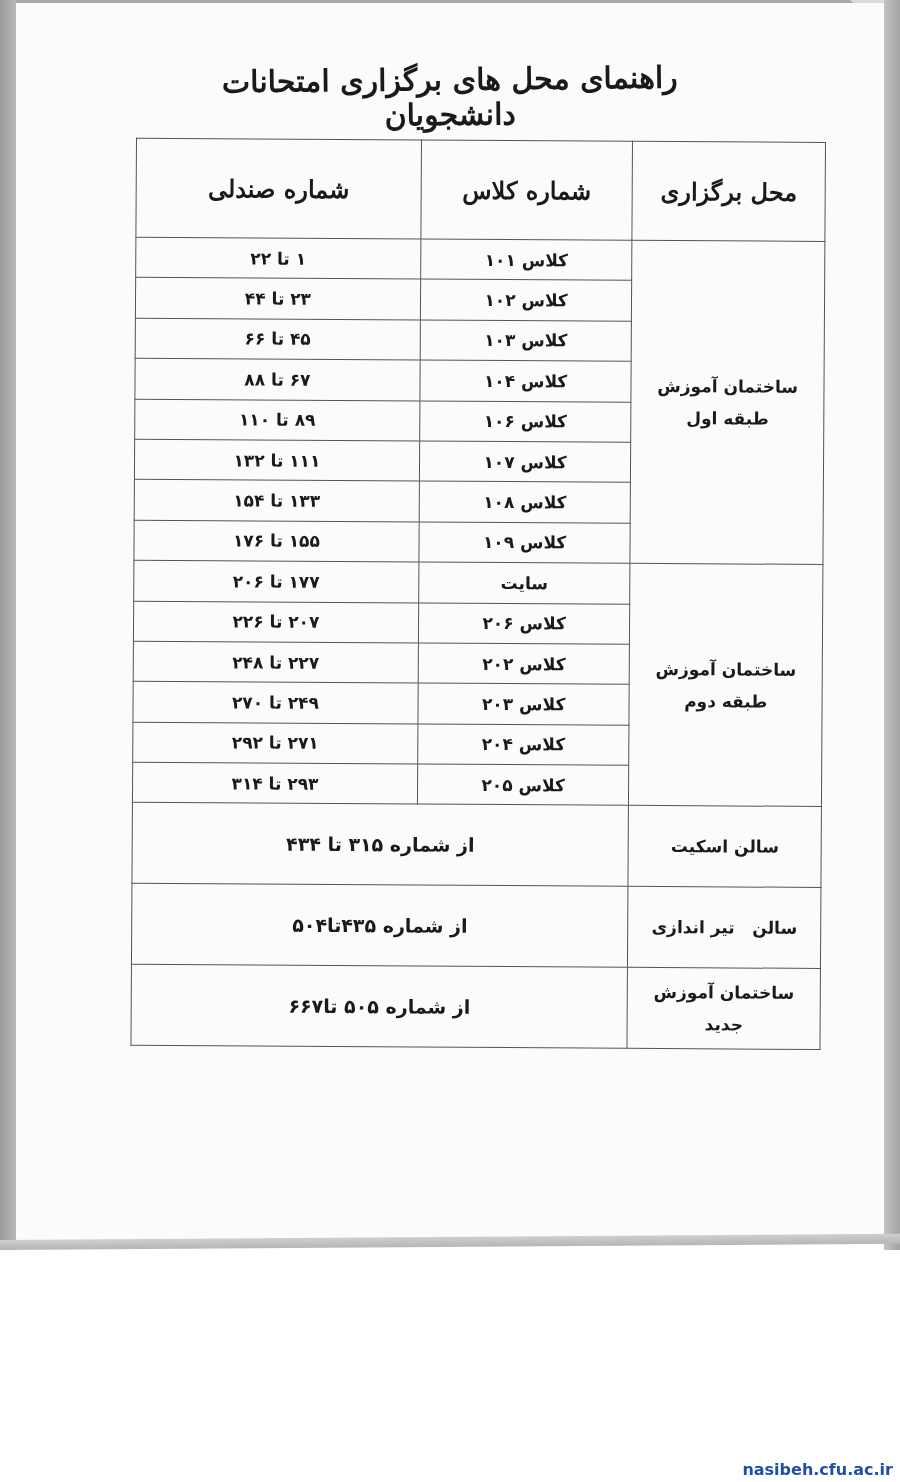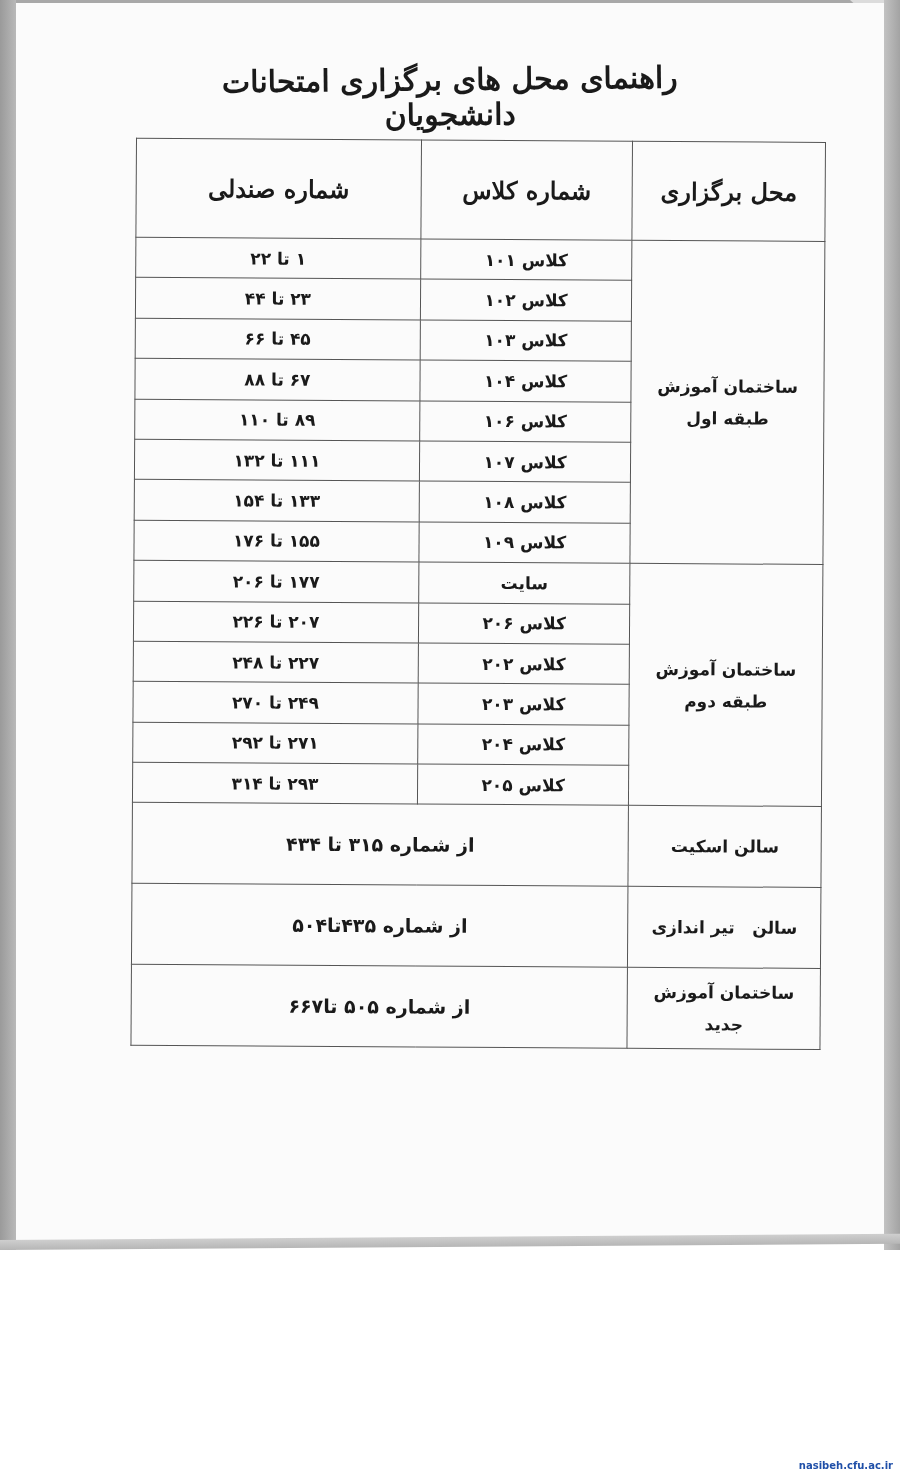--- a/index.html
+++ b/index.html
@@ -61,21 +61,21 @@
   table.guide th.col-seat  { width:286px; }
   table.guide tr.row td { height:39.4px; }
   table.guide td.place {
     font-size:17px; line-height:32px; font-weight:bold; padding:0 6px;
   }
   table.guide tr.hall td { height:80px; }
   table.guide td.range-wide { font-size:19px; }
   .watermark {
     position:absolute; right:4px; top:1459px;
     background:#ffffff; color:#1f4fa8;
-    font-size:10px; font-weight:bold;
+    font-size:16px; font-weight:bold;
     font-family:"DejaVu Sans", sans-serif;
     padding:1px 3px;
   }
 </style>
 </head>
 <body>
 
 <div class="scan-top"></div>
 <div class="scan-left"></div>
 <div class="scan-right"></div>

